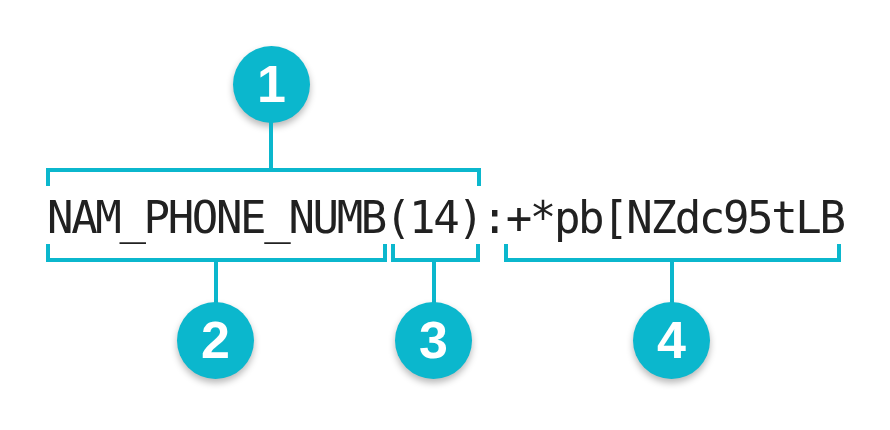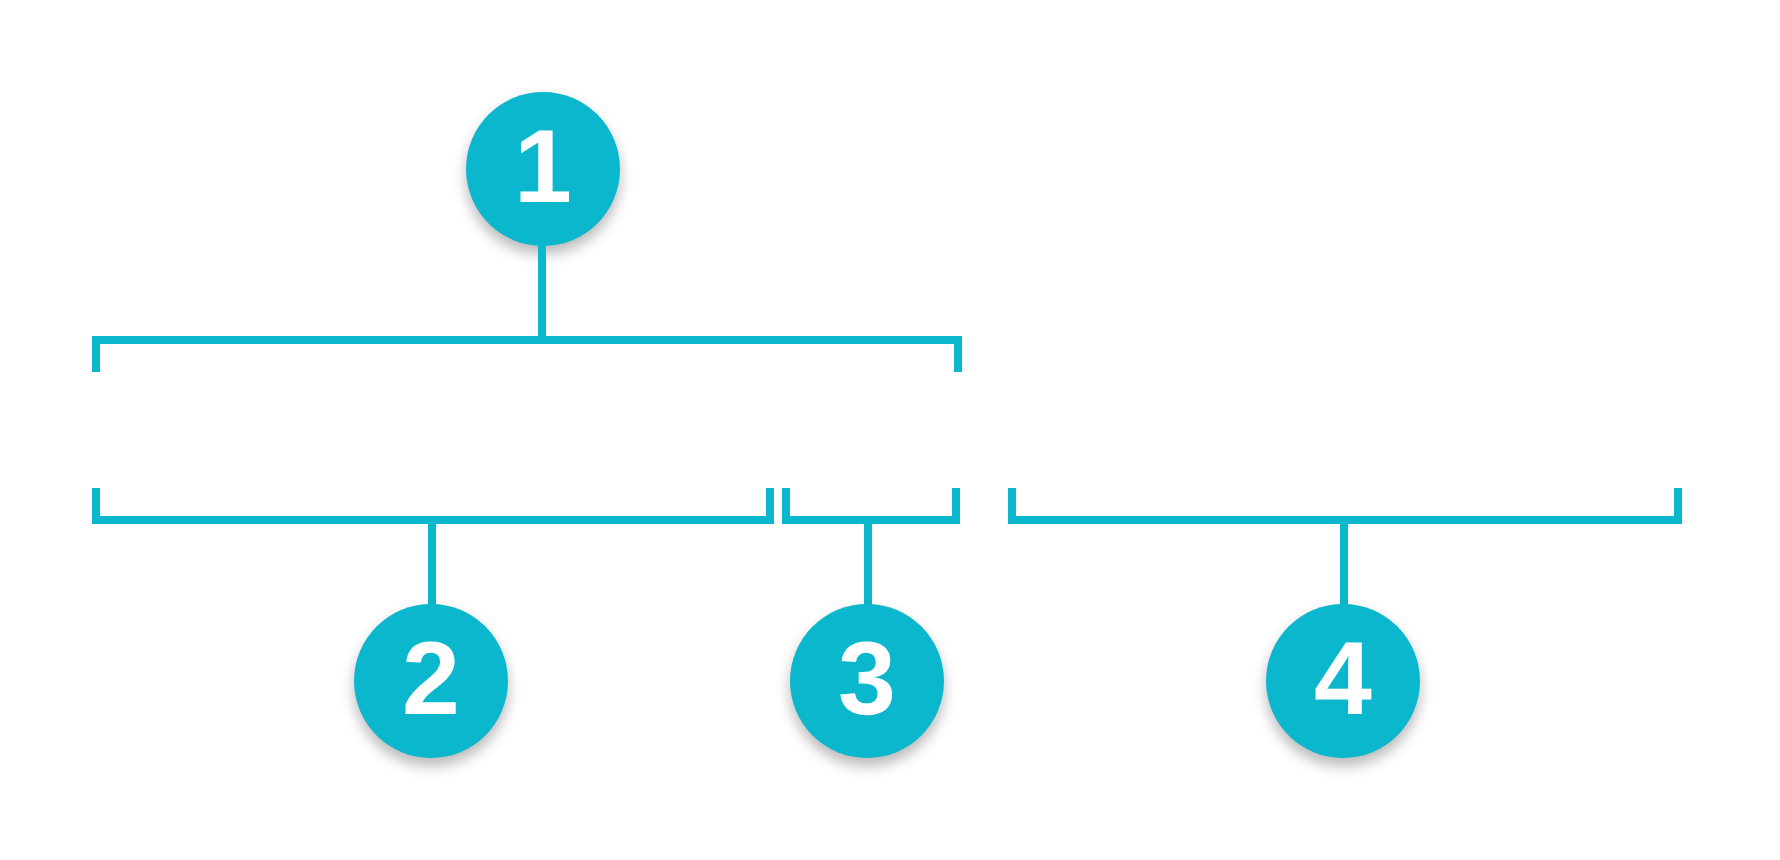--- a/index.html
+++ b/index.html
@@ -90,20 +90,21 @@
 <body>
 
 <div class="stage">
 
   <div class="badge badge-1">
     <span class="num">1</span>
   </div>
   <div class="stem stem-1"></div>
   <div class="bracket-top bracket-1"></div>
 
+  <div class="token-line"><span>NAM_PHONE_NUMB</span><span>(14)</span><span>:</span><span>+*pb[NZdc95tLB</span></div>
 
   <div class="bracket-bottom bracket-2"></div>
   <div class="bracket-bottom bracket-3"></div>
   <div class="bracket-bottom bracket-4"></div>
 
   <div class="stem stem-2"></div>
   <div class="badge badge-2">
     <span class="num">2</span>
   </div>
 

